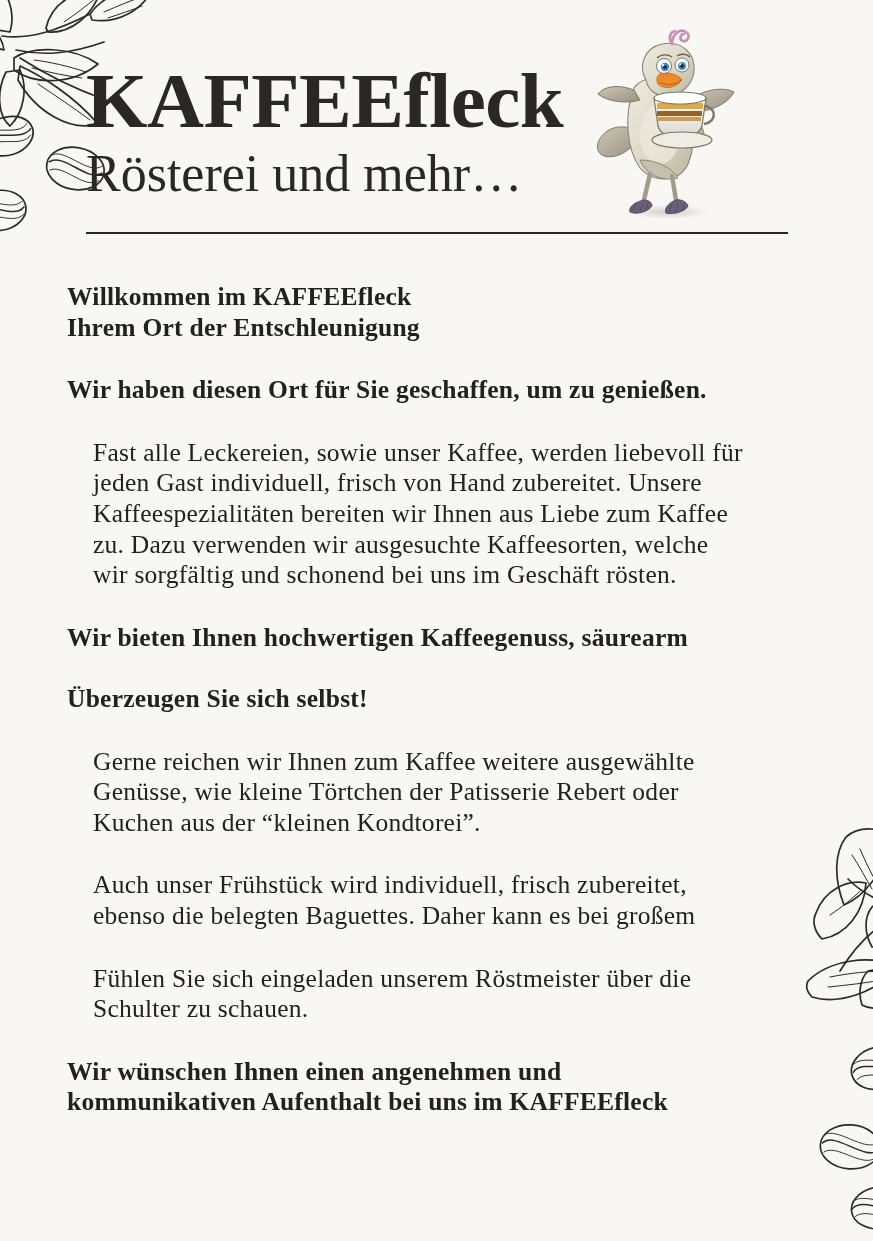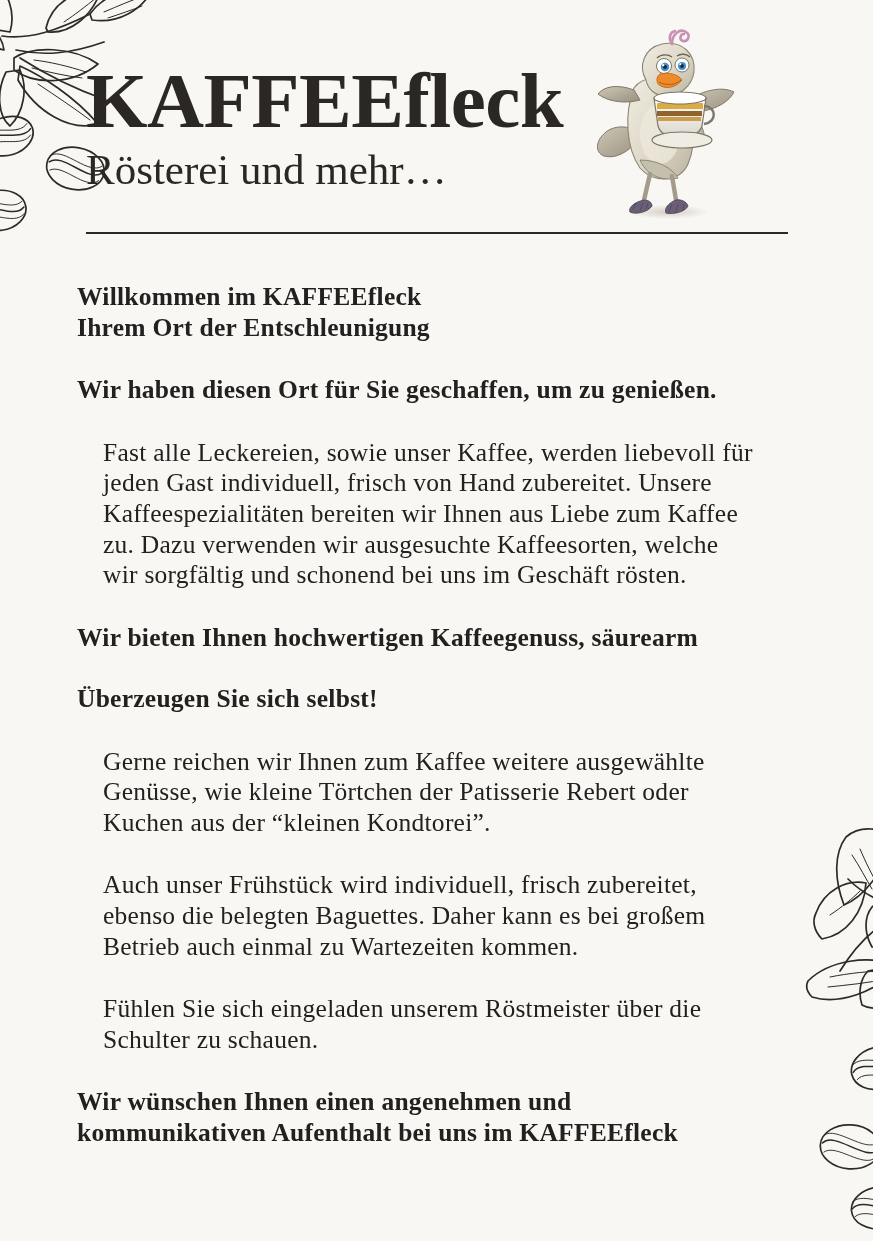--- a/index.html
+++ b/index.html
@@ -62,21 +62,21 @@
   .brand-title {
     font-size: 79px;
     font-weight: 700;
     line-height: 0.98;
     letter-spacing: -0.5px;
     margin: 0;
     color: #2a2724;
     white-space: nowrap;
   }
   .brand-subtitle {
-    font-size: 43px;
+    font-size: 52px;
     font-weight: 400;
     line-height: 1.05;
     margin: 8px 0 0 0;
     color: #2a2724;
     white-space: nowrap;
   }
   .header-rule {
     position: absolute;
     left: 86px;
     top: 232px;
@@ -91,21 +91,21 @@
     left: 588px;
     top: 22px;
     width: 160px;
     height: 200px;
   }
   .mascot svg { display: block; }
 
   
   .content {
     position: absolute;
-    left: 77px;
+    left: 67px;
     top: 282px;
     width: 740px;
   }
   .blk {
     margin: 0;
     font-size: 25.5px;
     line-height: 30.6px;
     color: #23211f;
     letter-spacing: 0.01em;
   }
@@ -340,21 +340,20 @@
       <span>Gerne reichen wir Ihnen zum Kaffee weitere ausgewählte</span><br>
       <span>Genüsse, wie kleine Törtchen der Patisserie Rebert oder</span><br>
       <span>Kuchen aus der “kleinen Kondtorei”.</span>
     </p>
 
     <div class="gap-md"></div>
 
     <p class="blk reg">
       <span>Auch unser Frühstück wird individuell, frisch zubereitet,</span><br>
       <span>ebenso die belegten Baguettes. Daher kann es bei großem</span><br>
-      <span>Betrieb auch einmal zu Wartezeiten kommen.</span>
     </p>
 
     <div class="gap-md"></div>
 
     <p class="blk reg">
       <span>Fühlen Sie sich eingeladen unserem Röstmeister über die</span><br>
       <span>Schulter zu schauen.</span>
     </p>
 
     <div class="gap-md"></div>

